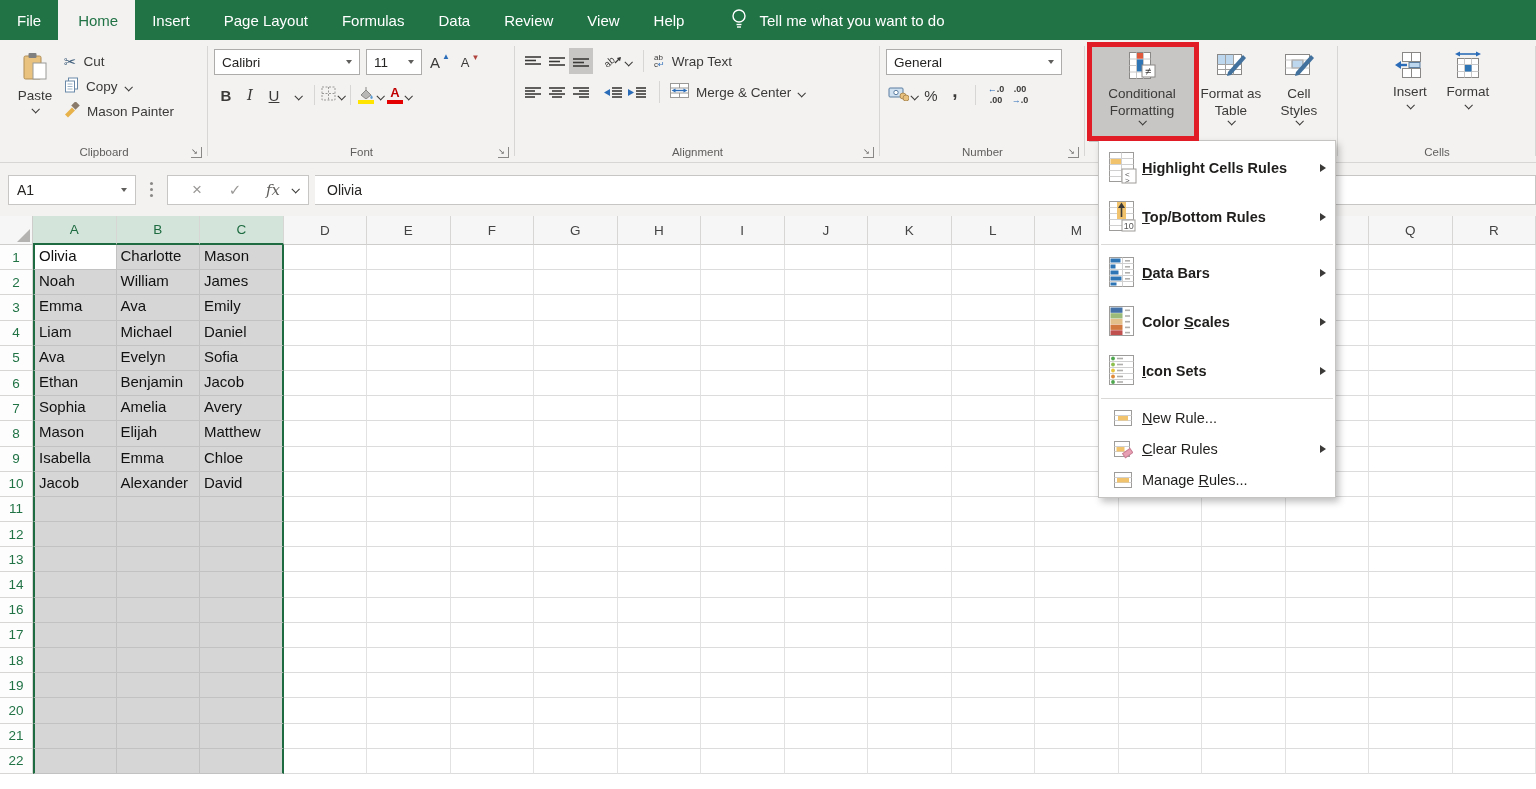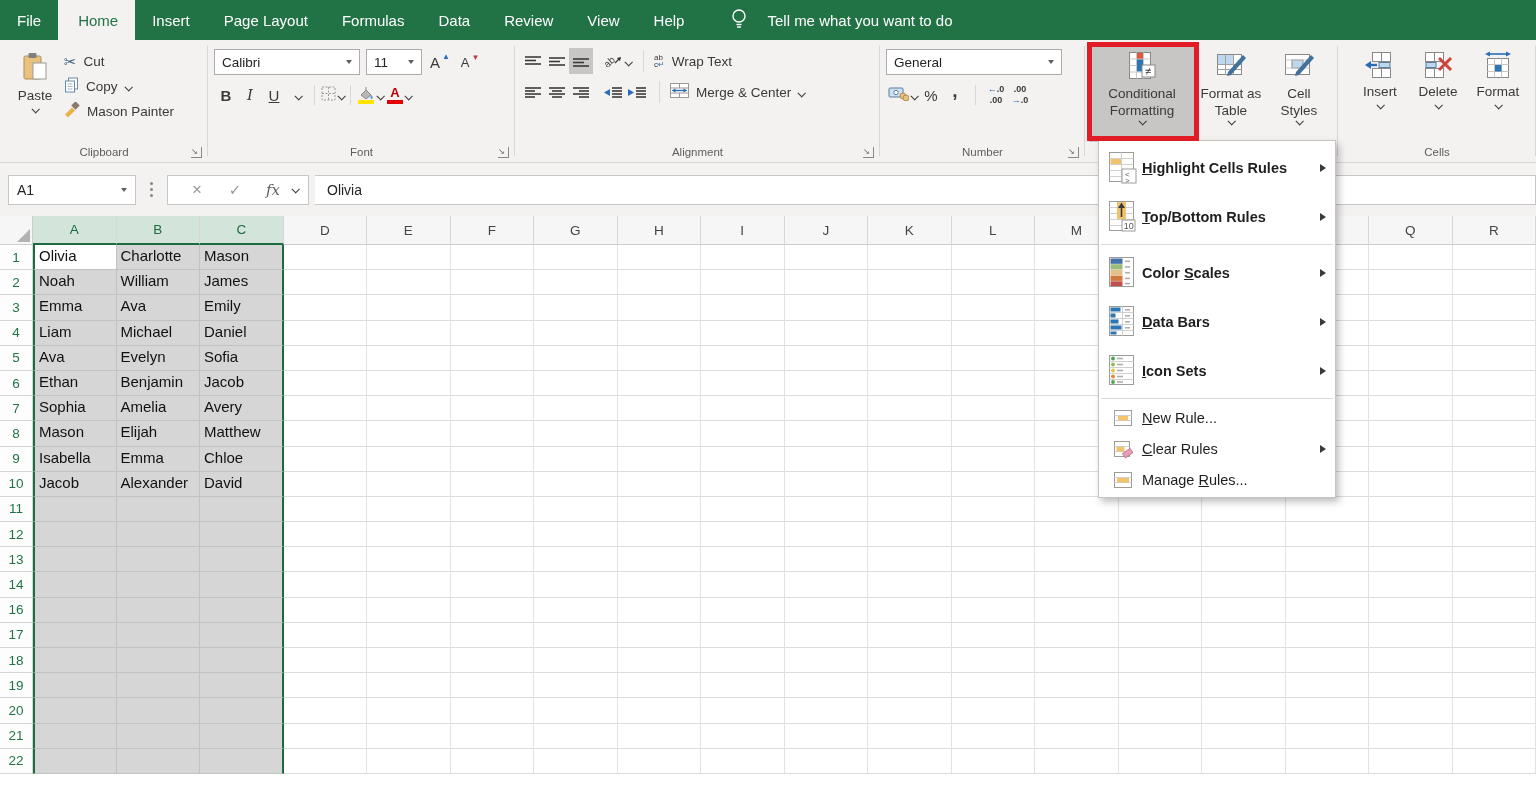--- a/index.html
+++ b/index.html
@@ -3,21 +3,21 @@
 <meta charset="utf-8">
 <style>
   * { margin:0; padding:0; box-sizing:border-box; }
   html,body { width:1536px; height:789px; overflow:hidden;
     font-family:"Liberation Sans","DejaVu Sans",sans-serif; background:#fff; }
 
   
   .titlebar { height:40px; background:#217346; display:flex; align-items:stretch; color:#fff; }
   .tab { padding:0 17px; display:flex; align-items:center; font-size:15px; cursor:pointer; white-space:nowrap; }
   .tab.active { background:#f3f2f1; color:#217346;padding-left:20px; }
-  .tellme { display:flex; align-items:center; gap:20px; margin-left:30px; font-size:15px; }
+  .tellme { display:flex; align-items:center; gap:12px; margin-left:30px; font-size:15px; }
 
   
   .ribbon { height:123px; background:#f3f2f1; display:flex; border-bottom:1px solid #d8d6d4; position:relative; }
   .group { position:relative; display:flex; flex-direction:column; }
   .group::after { content:""; position:absolute; right:0; top:6px; bottom:6px; width:1px; background:#d8d6d4; }
   .group-content { flex:1; display:flex; align-items:stretch; padding:5px 4px 0 6px; }
   .group-label-row { height:20px; position:relative; display:flex; align-items:center; justify-content:center; }
   .group-label { font-size:11.5px; color:#605e5c; }
   .launcher { position:absolute; right:6px; bottom:4px; width:11px; height:11px;
     border-right:1.5px solid #8a8886; border-bottom:1.5px solid #8a8886; color:#605e5c;
@@ -466,35 +466,20 @@
               <line x1="3" y1="14" x2="12" y2="14" stroke="#2b6cb8" stroke-width="2.4"></line>
               <polygon points="0,14 6,10 6,18" fill="#2b6cb8"></polygon>
             </svg>
         </span>
         <span class="bl">Insert</span>
         <span class="chev"></span>
       </div>
       <div class="big-btn" style="width:56px;">
         <span>
           <svg width="30" height="28" viewBox="0 0 30 28">
-              <rect x="2.5" y="1.5" width="18" height="9" fill="#fff" stroke="#8a8886"></rect>
-              <rect x="2.5" y="17.5" width="18" height="9" fill="#fff" stroke="#8a8886"></rect>
-              <line x1="11.5" y1="1.5" x2="11.5" y2="10.5" stroke="#8a8886"></line>
-              <line x1="11.5" y1="17.5" x2="11.5" y2="26.5" stroke="#8a8886"></line>
-              <rect x="3" y="11.5" width="10" height="5" fill="#bdd7ee" stroke="#5b7da0"></rect>
-              <line x1="16" y1="7" x2="28" y2="19" stroke="#d04437" stroke-width="3"></line>
-              <line x1="28" y1="7" x2="16" y2="19" stroke="#d04437" stroke-width="3"></line>
-            </svg>
-        </span>
-        <span class="bl">Delete</span>
-        <span class="chev"></span>
-      </div>
-      <div class="big-btn" style="width:56px;">
-        <span>
-          <svg width="30" height="28" viewBox="0 0 30 28">
               <line x1="4" y1="3" x2="26" y2="3" stroke="#2b6cb8" stroke-width="1.6"></line>
               <polygon points="2,3 7,0.5 7,5.5" fill="#2b6cb8"></polygon>
               <polygon points="28,3 23,0.5 23,5.5" fill="#2b6cb8"></polygon>
               <rect x="4.5" y="7.5" width="21" height="19" fill="#fff" stroke="#8a8886"></rect>
               <line x1="11.5" y1="7.5" x2="11.5" y2="26.5" stroke="#c8c8c8"></line>
               <line x1="18.5" y1="7.5" x2="18.5" y2="26.5" stroke="#c8c8c8"></line>
               <line x1="4.5" y1="13.5" x2="25.5" y2="13.5" stroke="#c8c8c8"></line>
               <line x1="4.5" y1="20.5" x2="25.5" y2="20.5" stroke="#c8c8c8"></line>
               <rect x="12" y="14" width="6.5" height="6.5" fill="#2e75b6"></rect>
             </svg>
@@ -1027,40 +1012,20 @@
           <polygon points="15.5,2.5 12,8 19,8" fill="#3b3a39"></polygon>
           <rect x="16" y="20" width="13" height="11" fill="#fff" stroke="#9e9c9a"></rect>
           <text x="17.8" y="29" font-size="9" fill="#555">10</text>
         </svg>
     </span>
     <span class="mlabel"><span></span><span class="mn">T</span><span>op/Bottom Rules</span></span>
     <span class="sub-arrow"></span>
   </div>
 
   <div class="menu-sep"></div>
-
-  <div class="menu-item large">
-    <span class="mi-icon">
-      <svg width="34" height="34" viewBox="0 0 34 34">
-          <rect x="3.5" y="1.5" width="24" height="29" fill="#fff" stroke="#9e9c9a"></rect>
-          <rect x="4.5" y="2.5" width="12" height="5.3" fill="#4472a8"></rect>
-          <rect x="4.5" y="8.2" width="12" height="5.3" fill="#9bbb7a"></rect>
-          <rect x="4.5" y="13.9" width="12" height="5.3" fill="#e3c08a"></rect>
-          <rect x="4.5" y="19.6" width="12" height="5.3" fill="#d2793f"></rect>
-          <rect x="4.5" y="25.3" width="12" height="4.7" fill="#c0504d"></rect>
-          <rect x="19" y="4.5" width="5" height="1.6" fill="#b0aeac"></rect>
-          <rect x="19" y="10.2" width="5" height="1.6" fill="#b0aeac"></rect>
-          <rect x="19" y="15.9" width="5" height="1.6" fill="#b0aeac"></rect>
-          <rect x="19" y="21.6" width="5" height="1.6" fill="#b0aeac"></rect>
-          <rect x="19" y="26.8" width="5" height="1.6" fill="#b0aeac"></rect>
-        </svg>
-    </span>
-    <span class="mlabel"><span>Color </span><span class="mn">S</span><span>cales</span></span>
-    <span class="sub-arrow"></span>
-  </div>
 
   <div class="menu-item large">
     <span class="mi-icon">
       <svg width="34" height="34" viewBox="0 0 34 34">
           <rect x="3.5" y="1.5" width="24" height="29" fill="#fff" stroke="#9e9c9a"></rect>
           <line x1="16.5" y1="1.5" x2="16.5" y2="30.5" stroke="#d0d0d0"></line>
           <line x1="3.5" y1="7.5" x2="27.5" y2="7.5" stroke="#d0d0d0"></line>
           <line x1="3.5" y1="13.5" x2="27.5" y2="13.5" stroke="#d0d0d0"></line>
           <line x1="3.5" y1="19.5" x2="27.5" y2="19.5" stroke="#d0d0d0"></line>
           <line x1="3.5" y1="25.5" x2="27.5" y2="25.5" stroke="#d0d0d0"></line>
@@ -1076,20 +1041,40 @@
         </svg>
     </span>
     <span class="mlabel"><span></span><span class="mn">D</span><span>ata Bars</span></span>
     <span class="sub-arrow"></span>
   </div>
 
   <div class="menu-item large">
     <span class="mi-icon">
       <svg width="34" height="34" viewBox="0 0 34 34">
           <rect x="3.5" y="1.5" width="24" height="29" fill="#fff" stroke="#9e9c9a"></rect>
+          <rect x="4.5" y="2.5" width="12" height="5.3" fill="#4472a8"></rect>
+          <rect x="4.5" y="8.2" width="12" height="5.3" fill="#9bbb7a"></rect>
+          <rect x="4.5" y="13.9" width="12" height="5.3" fill="#e3c08a"></rect>
+          <rect x="4.5" y="19.6" width="12" height="5.3" fill="#d2793f"></rect>
+          <rect x="4.5" y="25.3" width="12" height="4.7" fill="#c0504d"></rect>
+          <rect x="19" y="4.5" width="5" height="1.6" fill="#b0aeac"></rect>
+          <rect x="19" y="10.2" width="5" height="1.6" fill="#b0aeac"></rect>
+          <rect x="19" y="15.9" width="5" height="1.6" fill="#b0aeac"></rect>
+          <rect x="19" y="21.6" width="5" height="1.6" fill="#b0aeac"></rect>
+          <rect x="19" y="26.8" width="5" height="1.6" fill="#b0aeac"></rect>
+        </svg>
+    </span>
+    <span class="mlabel"><span>Color </span><span class="mn">S</span><span>cales</span></span>
+    <span class="sub-arrow"></span>
+  </div>
+
+  <div class="menu-item large">
+    <span class="mi-icon">
+      <svg width="34" height="34" viewBox="0 0 34 34">
+          <rect x="3.5" y="1.5" width="24" height="29" fill="#fff" stroke="#9e9c9a"></rect>
           <line x1="3.5" y1="7.5" x2="27.5" y2="7.5" stroke="#d0d0d0"></line>
           <line x1="3.5" y1="13.5" x2="27.5" y2="13.5" stroke="#d0d0d0"></line>
           <line x1="3.5" y1="19.5" x2="27.5" y2="19.5" stroke="#d0d0d0"></line>
           <line x1="3.5" y1="25.5" x2="27.5" y2="25.5" stroke="#d0d0d0"></line>
           <circle cx="7" cy="4.5" r="1.9" fill="#4ea64e"></circle>
           <circle cx="7" cy="10.5" r="1.9" fill="#8cbf4e"></circle>
           <circle cx="7" cy="16.5" r="1.9" fill="#e6c53c"></circle>
           <circle cx="7" cy="22.5" r="1.9" fill="#e08c3c"></circle>
           <circle cx="7" cy="28" r="1.9" fill="#4ea64e"></circle>
           <rect x="11" y="3.7" width="6" height="1.6" fill="#b0aeac"></rect>

